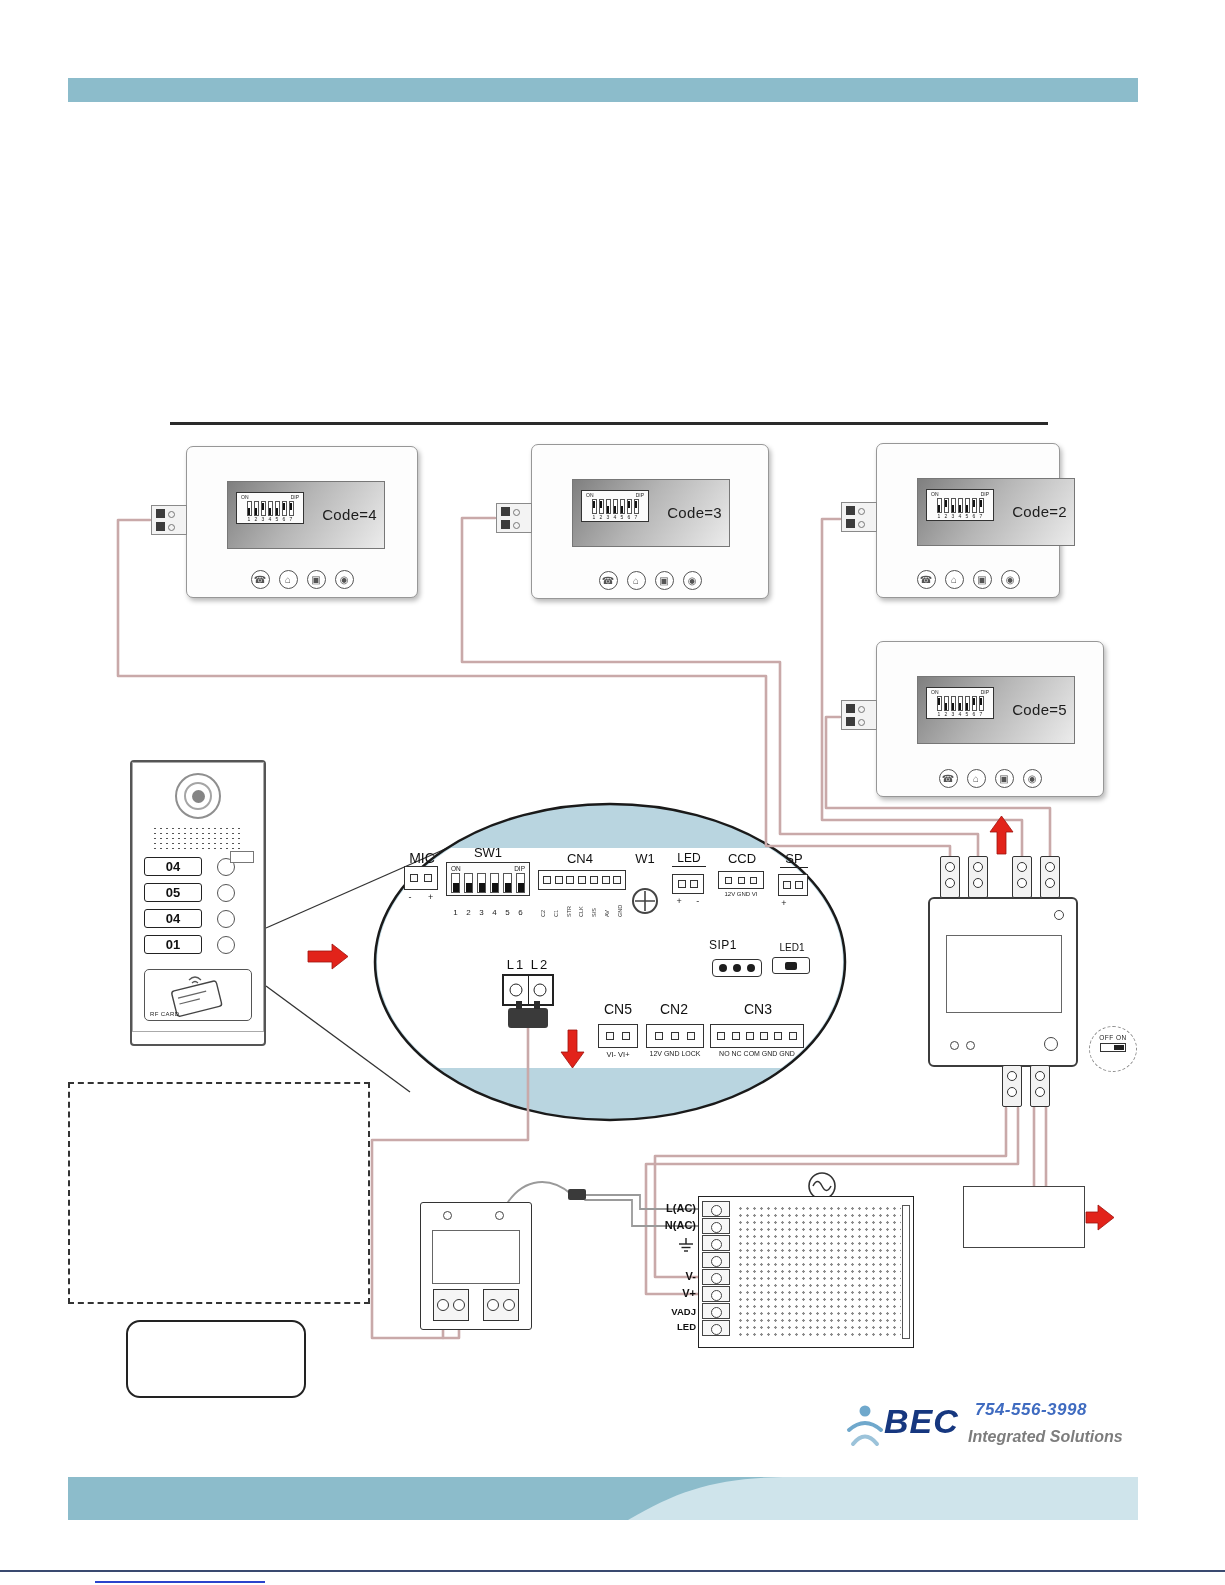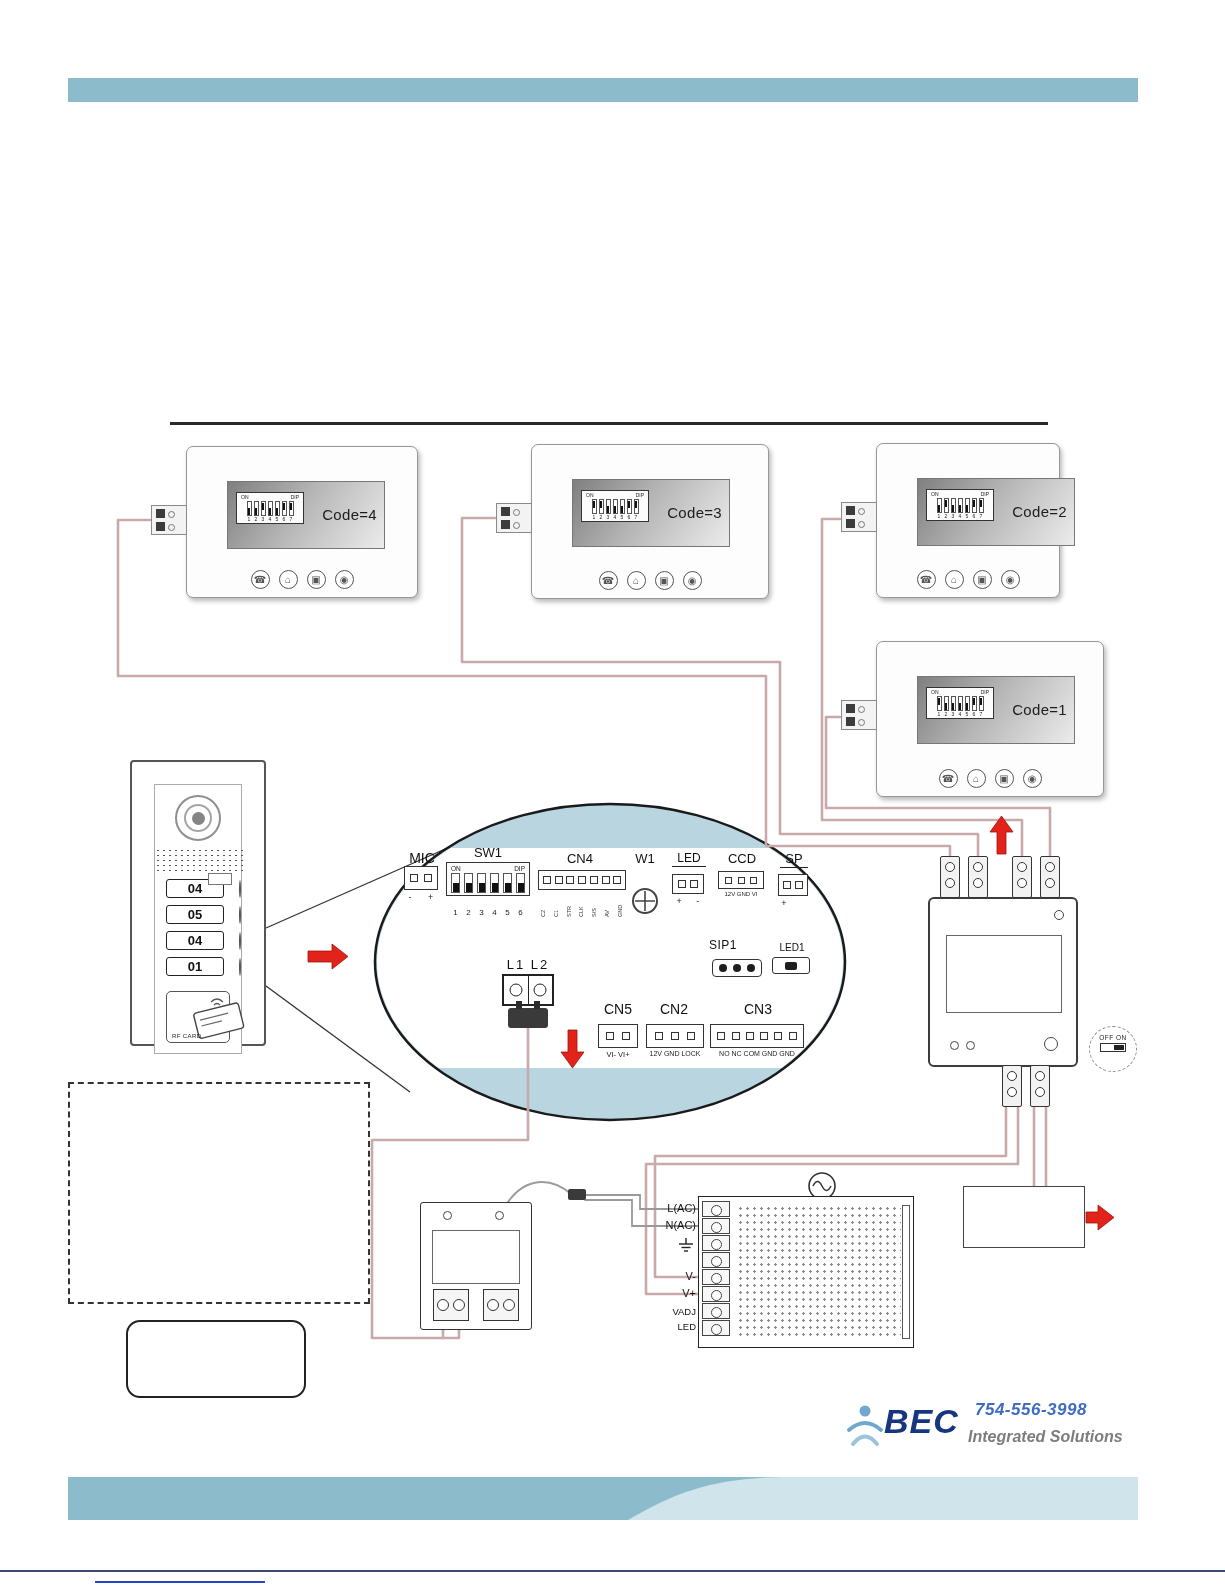--- a/index.html
+++ b/index.html
@@ -39,21 +39,21 @@
   .m-btns{position:absolute;left:0;right:0;bottom:8px;display:flex;justify-content:center;gap:9px}
   .mbtn{width:19px;height:19px;border:1.4px solid #555;border-radius:50%;display:flex;align-items:center;justify-content:center;
         font-size:10px;color:#555;background:#fff}
   .m-conn{position:absolute;left:-36px;top:58px;width:36px;height:30px;background:#f3f3f3;border:1px solid #8a8a8a;
           display:flex;flex-direction:column;justify-content:space-evenly;padding-left:4px}
   .m-conn i{width:9px;height:9px;background:#3c3c3c;display:block;position:relative}
   .m-conn i::after{content:"";position:absolute;left:12px;top:2px;width:5px;height:5px;border:1px solid #777;border-radius:50%}
 
   
   .door{left:130px;top:760px;width:136px;height:286px;background:#fff;border:2px solid #555;border-radius:4px}
-  .d-inner{margin:22px;border:1px solid #aaa;height:270px;position:relative;background:#fff}
+  .d-inner{margin:0;border:1px solid #aaa;height:270px;position:relative;background:#fff}
   .d-cam{width:46px;height:46px;border:2px solid #8f8f8f;border-radius:50%;margin:10px auto 0;display:flex;align-items:center;justify-content:center}
   .d-cam-mid{width:28px;height:28px;border:2px solid #a5a5a5;border-radius:50%;display:flex;align-items:center;justify-content:center}
   .d-cam-in{width:13px;height:13px;background:#858585;border-radius:50%}
   .d-grille{width:92px;height:24px;margin:7px auto 0;background-image:radial-gradient(#565656 1px,transparent 1.3px);background-size:6px 5px}
   .d-mic{position:absolute;right:9px;top:88px;width:24px;height:12px;border:1px solid #777;background:#fff}
   .d-row{display:flex;align-items:center;margin:7px 11px 0}
   .d-label{flex:0 0 58px;border:1.7px solid #222;border-radius:3px;text-align:center;font-weight:bold;font-size:13px;padding:1px 0;background:#fff}
   .d-btn{margin-left:15px;width:18px;height:18px;border:1.7px solid #555;border-radius:50%;background:#fff}
   .d-rf{position:absolute;left:11px;right:11px;bottom:10px;height:52px;border:1.5px solid #555;border-radius:5px;background:#fff}
   .d-rf-label{position:absolute;left:5px;bottom:3px;font-size:6px;letter-spacing:.4px;color:#222}
@@ -87,21 +87,21 @@
   .swcircle .swbody{width:26px;height:9px;border:1px solid #333;margin:2px auto 0;position:relative;background:#fff}
   .swcircle .swbody i{position:absolute;right:1px;top:1px;bottom:1px;width:10px;background:#222}
 
   
   .psu{left:698px;top:1196px;width:216px;height:152px;background:#fff;border:1.6px solid #222}
   .psu-strip{position:absolute;left:3px;top:4px;width:28px;display:flex;flex-direction:column}
   .term{height:16px;border:1px solid #444;margin-bottom:1px;position:relative;background:#f7f7f7}
   .term::after{content:"";position:absolute;left:8px;top:3px;width:9px;height:9px;border:1.1px solid #444;border-radius:50%;background:#fff}
   .holes{position:absolute;left:38px;top:8px;width:164px;height:134px;background-image:radial-gradient(#8a8a8a 1.1px,transparent 1.45px);background-size:7px 7px}
   .psu-rail{position:absolute;right:3px;top:8px;width:8px;height:134px;border:1px solid #555;background:#fff}
-  .psu-lab{position:absolute;z-index:2;width:56px;text-align:right;font-size:11px;font-weight:400;color:#111}
+  .psu-lab{position:absolute;z-index:2;width:56px;text-align:right;font-size:11px;font-weight:700;color:#111}
   .psu-lab.sm{font-size:9.5px}
 
   
   .xfmr{left:420px;top:1202px;width:112px;height:128px;background:#fff;border:1.6px solid #333;border-radius:3px}
   .xfmr-label{position:absolute;left:11px;top:27px;width:88px;height:54px;border:1px solid #666;background:#fff}
   .xterm{position:absolute;width:36px;height:32px;border:1.5px solid #333;background:#f5f5f5;display:flex;align-items:center;justify-content:space-evenly}
   .xterm::before,.xterm::after{content:"";width:10px;height:10px;border:1.3px solid #333;border-radius:50%;background:#fff}
 
   
   .dashedbox{left:68px;top:1082px;width:302px;height:222px;border:2px dashed #333;background:transparent}
@@ -379,21 +379,21 @@
         <div class="dipnums dipnums-s">
             <span>1</span>
             <span>2</span>
             <span>3</span>
             <span>4</span>
             <span>5</span>
             <span>6</span>
             <span>7</span>
           </div>
       </div>
-      <div class="m-code">Code=1</div>
+      <div class="m-code">Code=5</div>
     </div>
     <div class="m-btns">
         <span class="mbtn">☎</span>
         <span class="mbtn">⌂</span>
         <span class="mbtn">▣</span>
         <span class="mbtn">◉</span>
       </div>
   </div>
 
   <div class="comp door">

